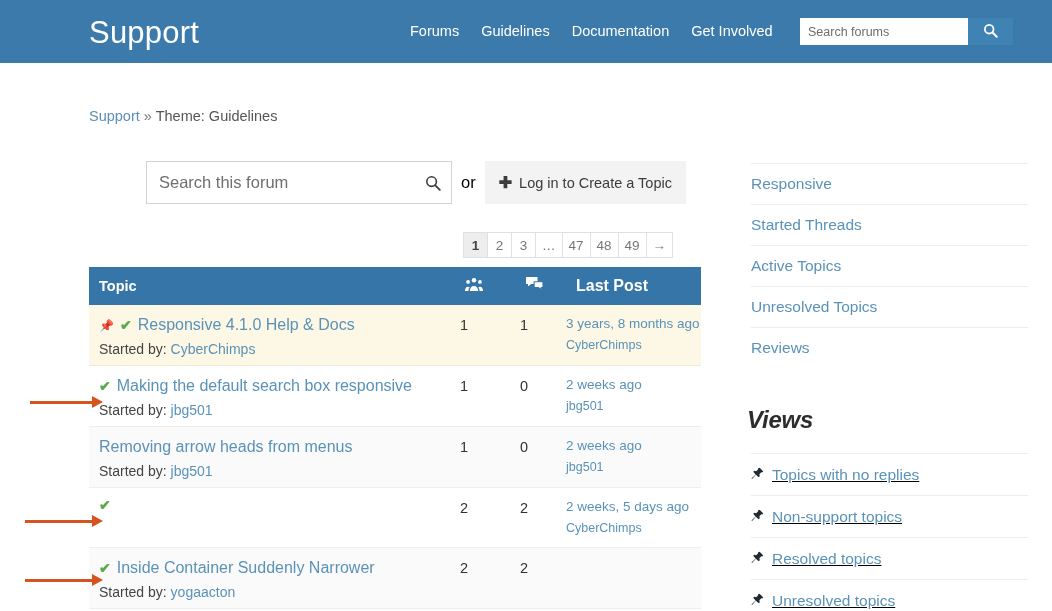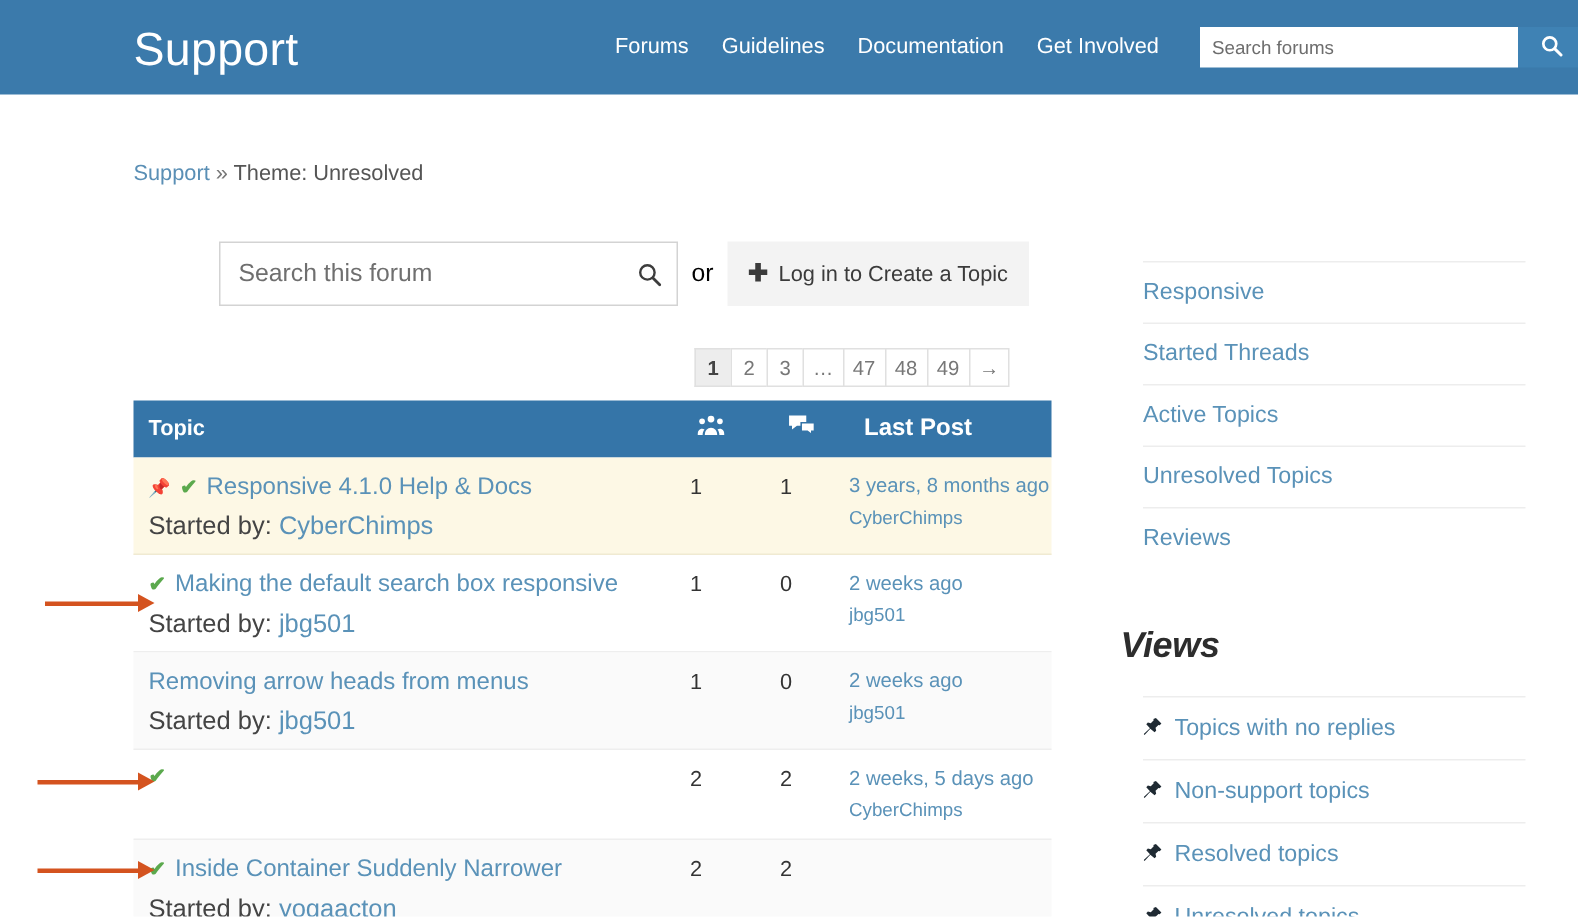--- a/index.html
+++ b/index.html
@@ -31,21 +31,21 @@
   }
   .nav a {
     color: #ffffff; font-size: 14.5px; line-height: 19px;
     text-decoration: none; white-space: nowrap;
   }
   .hdr-search {
     position: absolute; left: 800px; top: 18px;
     display: flex; height: 27px;
   }
   .hdr-search input {
-    width: 212px; height: 27px; box-sizing: border-box;
+    width: 168px; height: 27px; box-sizing: border-box;
     border: none; outline: none;
     background: #ffffff;
     padding: 0 8px;
     font-size: 12.5px; color: #444;
     font-family: "Liberation Sans", sans-serif;
   }
   .hdr-search input::placeholder { color: #6d6d6d; }
   .hdr-search .go {
     width: 45px; height: 27px;
     background: #3f82b4;
@@ -151,45 +151,45 @@
 
   .topic-line { display: flex; align-items: baseline; gap: 6px; }
   .pin-ico { color: #e8b23a; font-size: 13px; line-height: 1; }
   .check-ico { color: #5ba94d; font-size: 14px; font-weight: bold; line-height: 1; }
   .topic-link {
     color: #5a92b8; font-size: 16px; line-height: 20px;
     text-decoration: none;
   }
   .started-by {
     margin-top: 6px;
-    font-size: 17px; color: #444;
+    font-size: 14px; color: #444;
   }
   .started-by a { color: #5a92b8; text-decoration: none; }
   .freshness { font-size: 13.5px; color: #5a92b8; text-decoration: none; display:block; }
   .fresh-author { margin-top: 7px; font-size: 12.5px; color: #5a92b8; text-decoration: none; display:block; }
 
   
   .sidebar { position: absolute; left: 747px; top: 96px; width: 285px; }
-  .side-list { list-style: none; margin: 15px; padding: 0; }
+  .side-list { list-style: none; margin: 4px; padding: 0; }
   .side-list li {
     border-top: 1px solid #ededed;
     height: 40px; display: flex; align-items: center;
   }
   .side-list li a {
     color: #5a92b8; font-size: 15.5px; text-decoration: none;
     display: flex; align-items: center; gap: 8px;
   }
   .views-title {
     margin: 38px 0 0 0;
     font-size: 24px; font-weight: bold; color: #2d2d2d;
     letter-spacing: -.2px;
     font-style: italic;
   }
   .views-list { margin-top: 19px; }
-  .views-list li { height: 41px; }
+  .views-list li { height: 41px; text-decoration: underline; }
   .dark-pin { color: #1f2a33; font-size: 13px; line-height: 1; }
 
   
   .arrow { position: absolute; height: 13px; }
   .arrow .shaft {
     position: absolute; left: 0; top: 5px;
     height: 3px; background: #d4531f;
   }
   .arrow .head {
     position: absolute; top: 0;
@@ -225,21 +225,21 @@
         </span>
       </button>
     </div>
   </div>
 
   <div class="content">
 
     <div class="breadcrumb">
       <a href="#">Support</a>
       <span class="sep">»</span>
-      <span>Theme: Unresolved</span>
+      <span>Theme: Guidelines</span>
     </div>
 
     <div class="forum-search-row">
       <div class="forum-search-box">
         <input type="text" placeholder="Search this forum" style="">
         <span class="mag">
           <svg width="16" height="16" viewBox="0 0 16 16" fill="none" aria-hidden="true">
             <circle cx="6.6" cy="6.6" r="4.8" stroke="#3d3d3d" stroke-width="1.6"></circle>
             <line x1="10.3" y1="10.3" x2="14.8" y2="14.8" stroke="#3d3d3d" stroke-width="1.9" stroke-linecap="round"></line>
           </svg>

